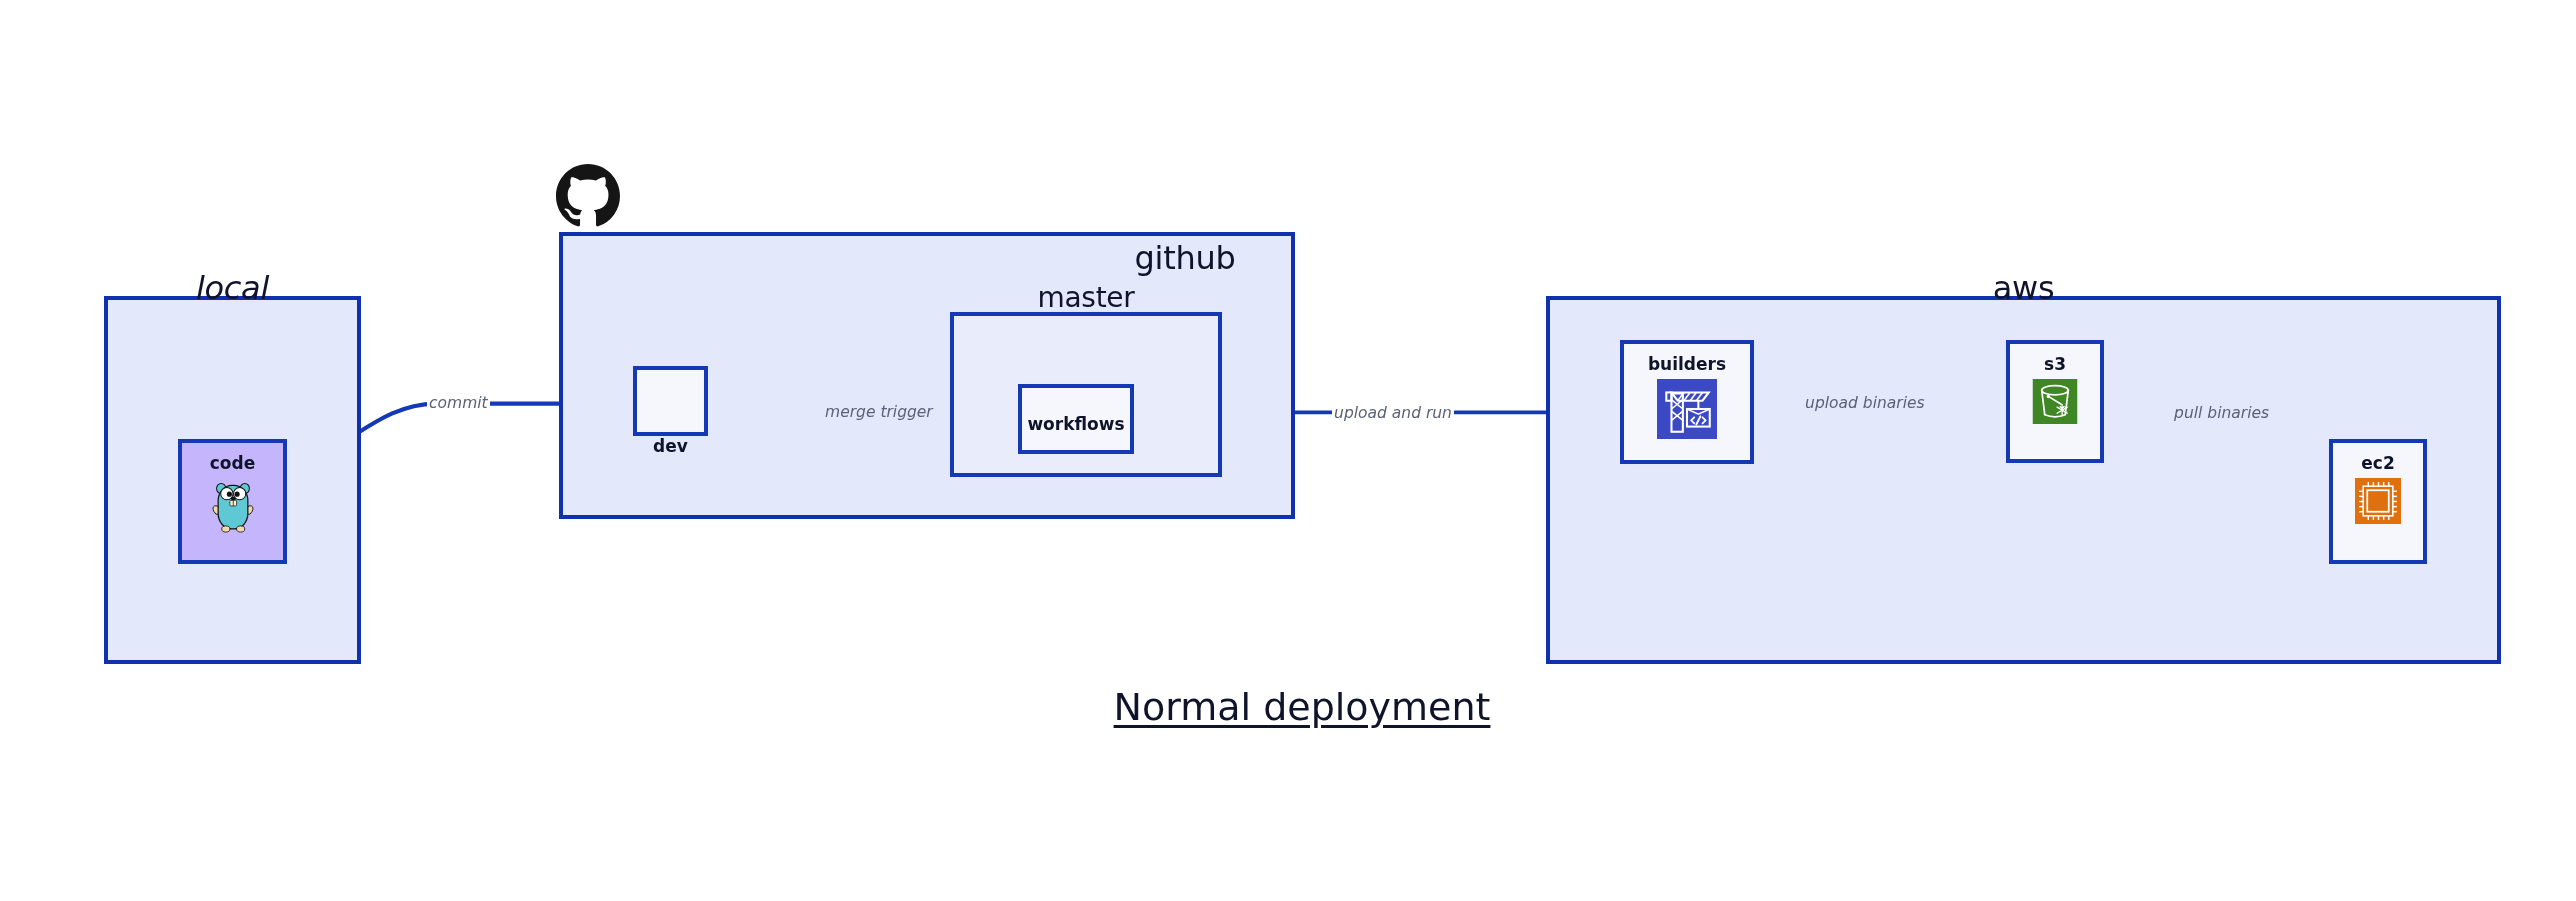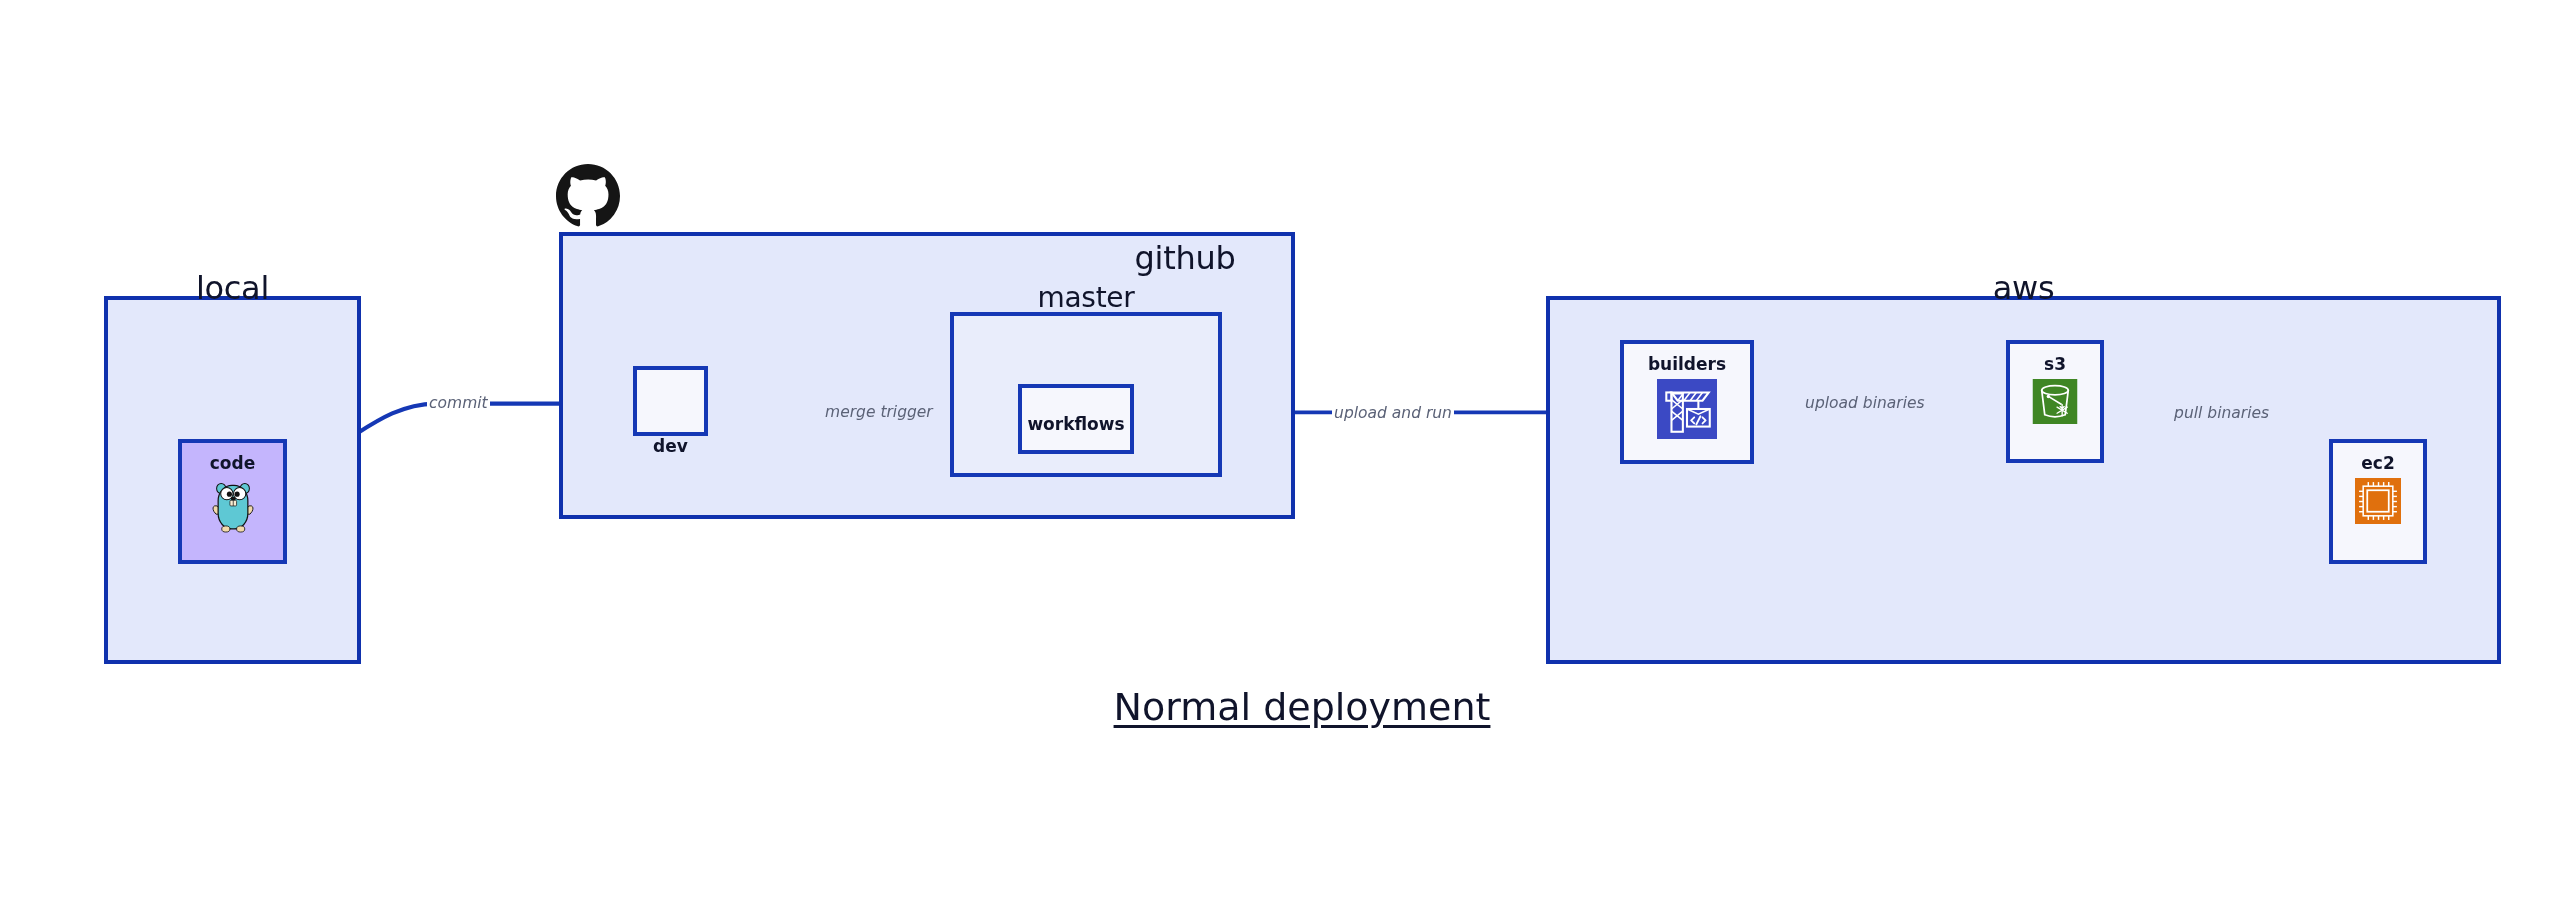--- a/index.html
+++ b/index.html
@@ -111,21 +111,21 @@
 
     <path d="M 2200,800 L 3131,800" fill="none" stroke="#1538b5" stroke-width="7" marker-end="url(#arrowhead)"></path>
 
     <path d="M 3404,780 L 3881,780" fill="none" stroke="#1538b5" stroke-width="7" marker-end="url(#arrowhead)"></path>
 
     <path d="M 4068,783 C 4200,790 4270,800 4330,836" fill="none" stroke="#1538b5" stroke-width="8"></path>
     <path d="M 4325,855 C 4420,900 4470,930 4510,960" fill="none" stroke="#1538b5" stroke-width="8" marker-end="url(#arrowhead)"></path>
   </svg>
 
   <div class="group" style="left:104px;top:296px;width:257px;height:368px;"></div>
-  <div class="group-label" style="left:104px;top:269px;width:257px;">local</div>
+  <div class="group-label" style="left:104px;top:269px;width:257px;font-style:italic;">local</div>
 
   <div class="node" style="left:178px;top:439px;width:109px;height:125px;">
     <div class="node-label" style="top:9.8px;">code</div>
     <div class="node-icon" style="top:37px;width:42px;height:57px;">
       <svg viewBox="0 0 82 110" width="42" height="57">
 
         <ellipse cx="18" cy="16" rx="9" ry="10" fill="#5ec8d4" stroke="#121212" stroke-width="2"></ellipse>
         <ellipse cx="64" cy="16" rx="9" ry="10" fill="#5ec8d4" stroke="#121212" stroke-width="2"></ellipse>
 
         <ellipse cx="9" cy="58" rx="6" ry="9" fill="#f2d9ab" stroke="#121212" stroke-width="1.6" transform="rotate(-25 9 58)"></ellipse>

